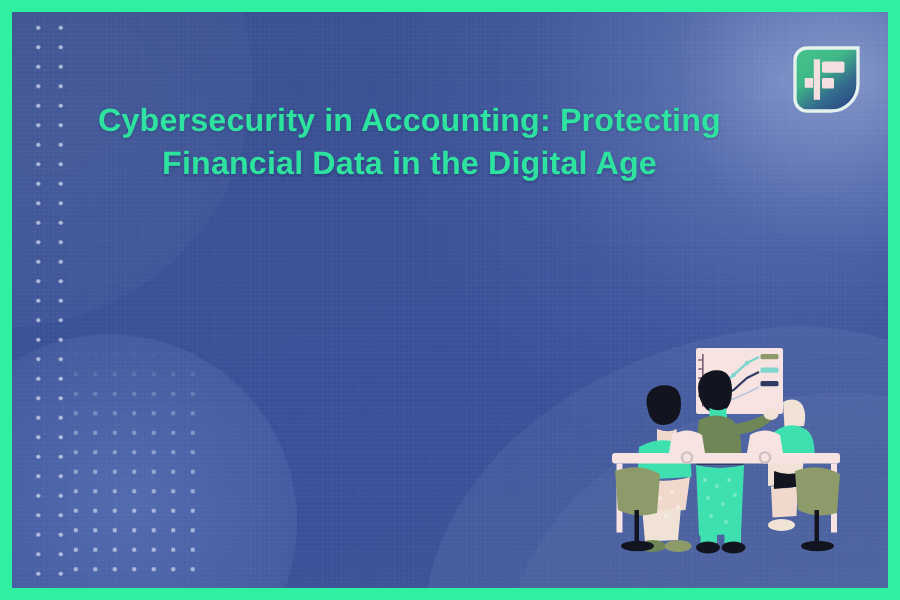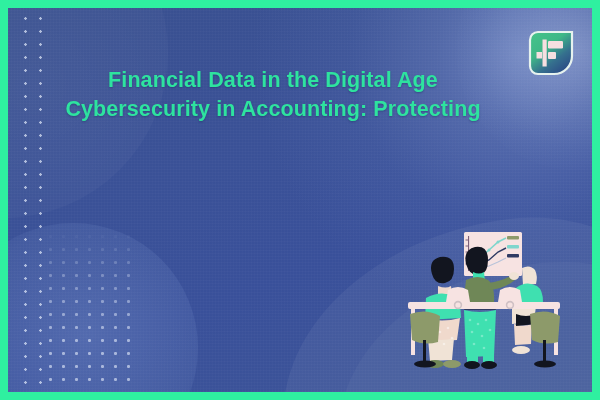--- a/index.html
+++ b/index.html
@@ -145,22 +145,22 @@
     <div id="wave-right2"></div>
     <div id="wave-right"></div>
     <div id="glow-logo"></div>
 
     <div class="dots" id="dots-left-strip"></div>
     <div class="dots" id="dots-bottom-grid"></div>
 
     <div id="texture"></div>
 
     <div id="title-block">
+      <span class="tline">Cybersecurity in Accounting: Protecting</span>
       <span class="tline">Financial Data in the Digital Age</span>
-      <span class="tline">Cybersecurity in Accounting: Protecting</span>
     </div>
 
     <div id="logo">
       <svg width="48" height="48" viewBox="0 0 48 48">
         <defs>
           <linearGradient id="lg" x1="0" y1="0" x2="0.75" y2="1">
             <stop offset="0%" stop-color="#45c48a"></stop>
             <stop offset="42%" stop-color="#3fb887"></stop>
             <stop offset="72%" stop-color="#35708e"></stop>
             <stop offset="100%" stop-color="#2b4a85"></stop>

